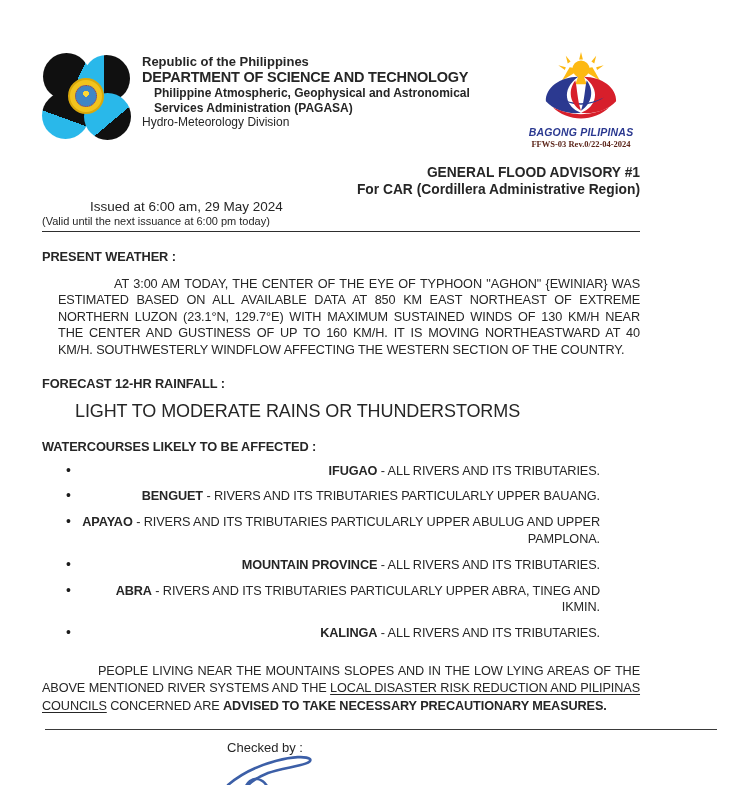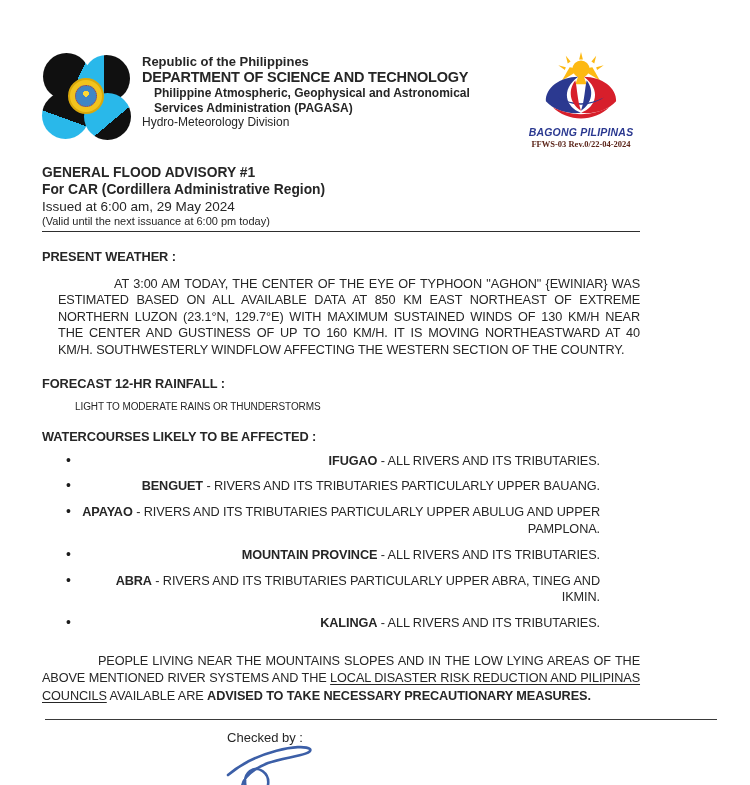--- a/index.html
+++ b/index.html
@@ -49,31 +49,31 @@
   .form-code {
     font-family:Liberation Serif, serif;
     font-size:8.5px; font-weight:bold; color:#5b2418; white-space:nowrap; margin-top:1px;
   }
 
   
   .title-block {
     margin-top:16px; line-height:1.22;
     border-bottom:1.6px solid #2e2e2e; padding-bottom:2px;
   }
-  .title-line-1, .title-line-2 { font-weight:bold; font-size:13.8px; }
-  .title-line-3 { font-size:13.5px; }
+  .title-line-1, .title-line-2 { font-weight:bold; font-size:13.8px;text-align:right; }
+  .title-line-3 { font-size:13.5px;margin-left:48px; }
   .title-line-4 { font-size:11px; }
 
   
   .section-heading { font-weight:bold; font-size:12.8px; margin-top:17px; letter-spacing:-0.1px; }
   .body-par {
     margin-top:12px; font-size:12.7px; line-height:16.6px;
     text-align:justify; text-indent:56px; letter-spacing:-0.1px;margin-left:16px;
   }
-  .forecast-body { margin-top:10px; font-size:10px; padding-left:33px; letter-spacing:-0.1px; }
+  .forecast-body { margin-top:10px; font-size:18px; padding-left:33px; letter-spacing:-0.1px; }
 
   ul.watercourses { list-style:none; margin-top:9px; }
   ul.watercourses li {
     position:relative; padding-left:37px; font-size:12.7px;
     line-height:16.4px; margin-bottom:9.5px; letter-spacing:-0.1px;
     padding-right:40px;
     text-align:right;
   }
   ul.watercourses li::before {
     content:"•"; position:absolute; left:24px; top:-1px; font-size:14px; color:#1c1c1c;
@@ -168,21 +168,21 @@
   <div class="section-heading">WATERCOURSES LIKELY TO BE AFFECTED :</div>
   <ul class="watercourses">
     <li><b>IFUGAO</b><span> - ALL RIVERS AND ITS TRIBUTARIES.</span></li>
     <li><b>BENGUET</b><span> - RIVERS AND ITS TRIBUTARIES PARTICULARLY UPPER BAUANG.</span></li>
     <li><b>APAYAO</b><span> - RIVERS AND ITS TRIBUTARIES PARTICULARLY UPPER ABULUG AND UPPER PAMPLONA.</span></li>
     <li><b>MOUNTAIN PROVINCE</b><span> - ALL RIVERS AND ITS TRIBUTARIES.</span></li>
     <li><b>ABRA</b><span> - RIVERS AND ITS TRIBUTARIES PARTICULARLY UPPER ABRA, TINEG AND IKMIN.</span></li>
     <li><b>KALINGA</b><span> - ALL RIVERS AND ITS TRIBUTARIES.</span></li>
   </ul>
 
-  <p class="closing-par"><span>PEOPLE LIVING NEAR THE MOUNTAINS SLOPES AND IN THE LOW LYING AREAS OF THE ABOVE MENTIONED RIVER SYSTEMS AND THE </span><span class="u">LOCAL DISASTER RISK REDUCTION AND PILIPINAS COUNCILS</span><span> AVAILABLE ARE </span><span class="b">ADVISED TO TAKE NECESSARY PRECAUTIONARY MEASURES.</span></p>
+  <p class="closing-par"><span>PEOPLE LIVING NEAR THE MOUNTAINS SLOPES AND IN THE LOW LYING AREAS OF THE ABOVE MENTIONED RIVER SYSTEMS AND THE </span><span class="u">LOCAL DISASTER RISK REDUCTION AND PILIPINAS COUNCILS</span><span> CONCERNED ARE </span><span class="b">ADVISED TO TAKE NECESSARY PRECAUTIONARY MEASURES.</span></p>
 
   <hr class="sig-separator">
 
   <div class="sig-row">
 
     <div class="sig-block checked">
       <div class="sig-label">Checked by :</div>
       <div class="sig-image">
         <svg width="110" height="62" viewBox="0 0 110 62">
           <path d="M18,34 C46,10 92,2 100,8 C104,14 74,16 58,22 C38,30 28,42 34,52

